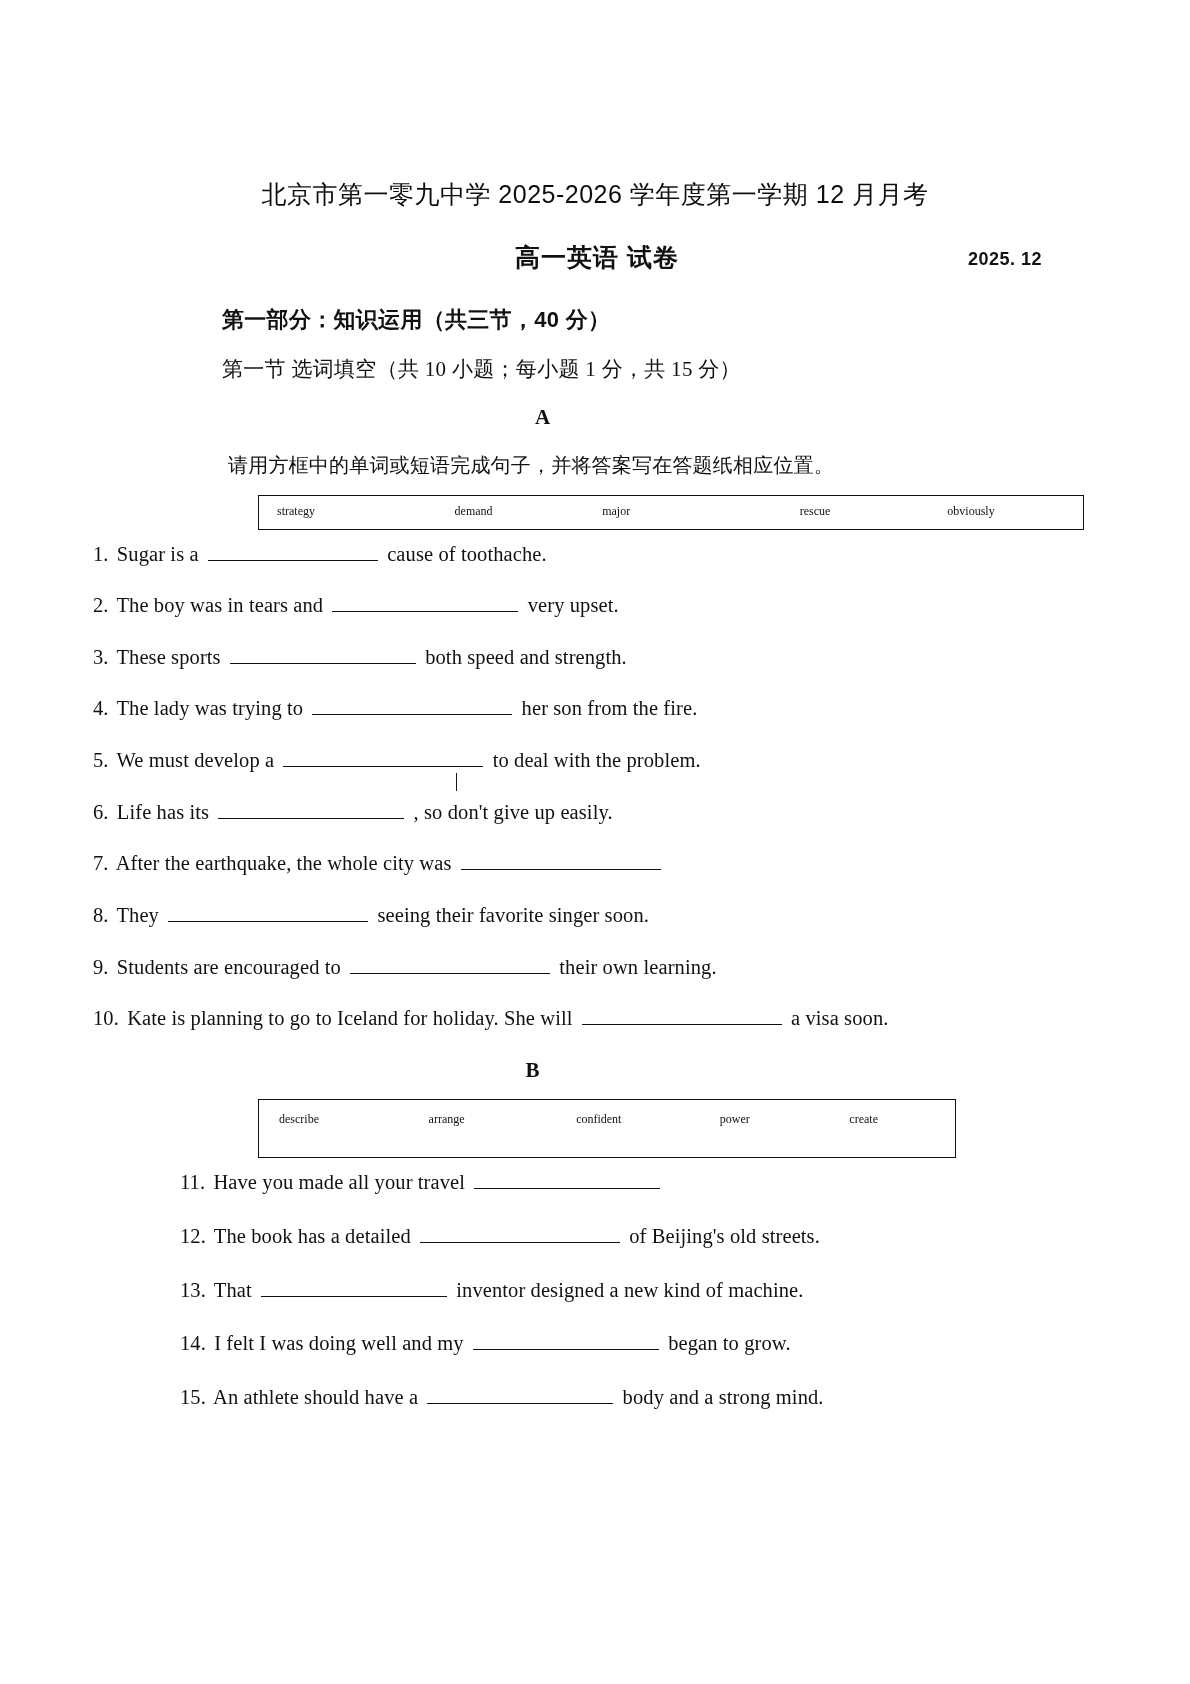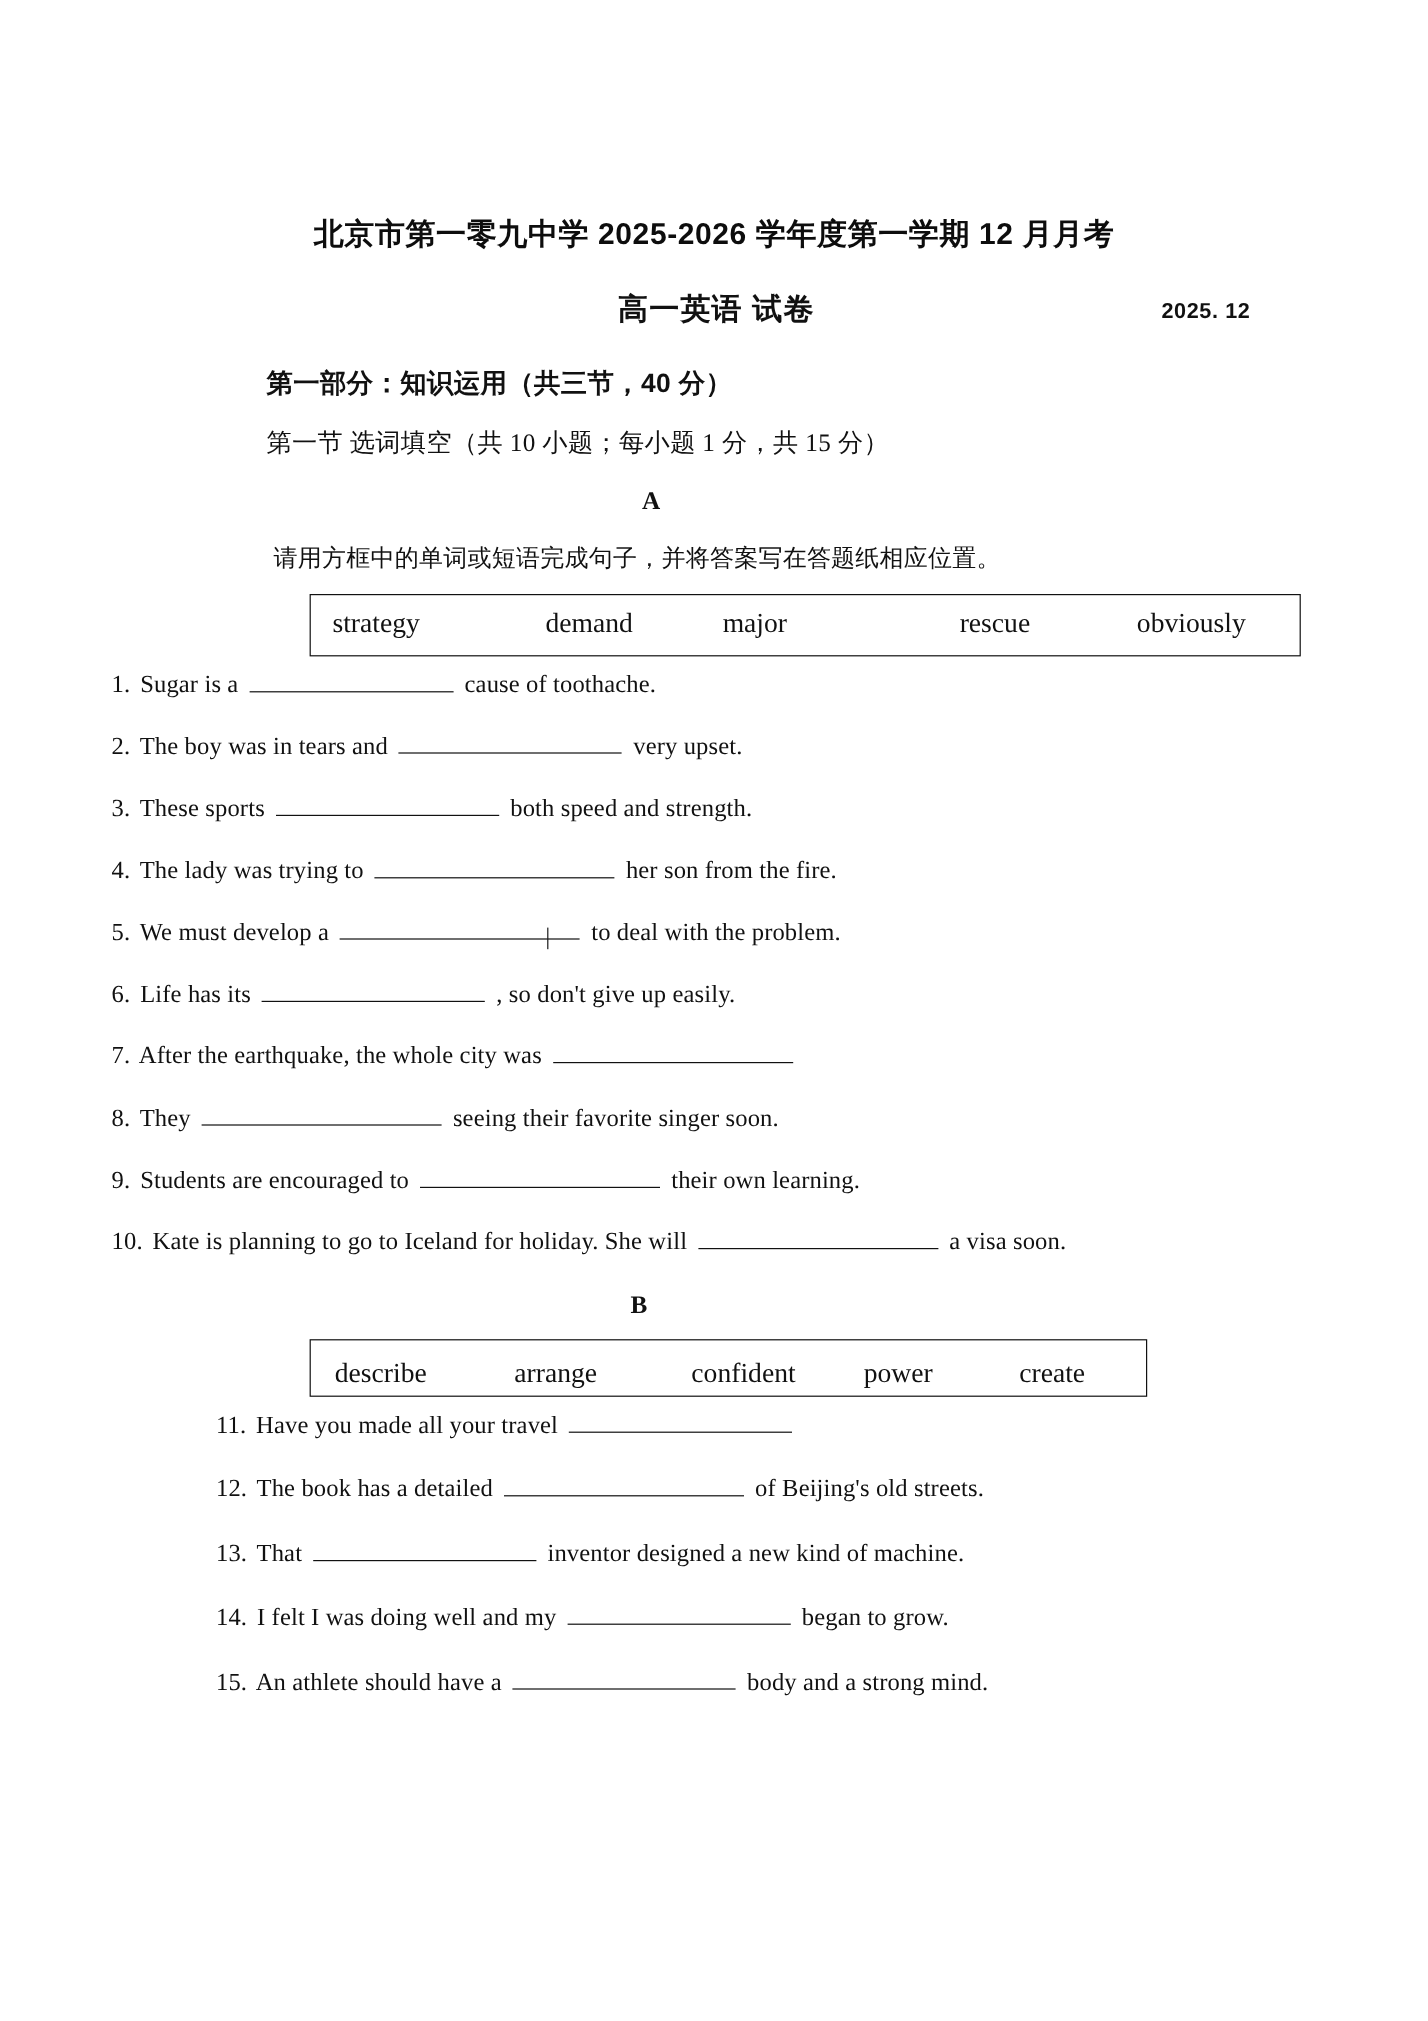--- a/index.html
+++ b/index.html
@@ -20,21 +20,21 @@
     width: 1190px;
     height: 1684px;
     padding: 0;
     box-sizing: border-box;
   }
 
   
   .doc-title {
     text-align: center;
     font-family: "Liberation Sans", "DejaVu Sans", sans-serif;
-    font-weight: bold;
+    font-weight: normal;
     font-size: 25px;
     letter-spacing: 0.5px;
     margin: 0;
     padding-top: 178px;
     color: #0d0d0d;
   }
   .subtitle-row {
     position: relative;
     margin-top: 30px;
     height: 38px;
@@ -101,26 +101,26 @@
   .word-bank {
     margin: 16px 0 0 258px;
     width: 826px;
     border: 1.6px solid #111;
     box-sizing: border-box;
     padding: 6px 0 8px 0;
   }
   .word-bank.bank-b {
     margin-left: 258px;
     width: 698px;
-    padding: 10px 0 0 0;
+    padding: 10px 0 29px 0;
   }
   .bank-row {
     display: flex;
     align-items: baseline;
-    font-size: 23px;
+    font-size: 12px;
     line-height: 1.55;
   }
   .bank-row .cell {
     text-align: left;
     padding-left: 18px;
     box-sizing: border-box;
   }
   .bank-row .c1 { width: 178px; }
   .bank-row .c2 { width: 148px; }
   .bank-row .c3 { width: 198px; }

